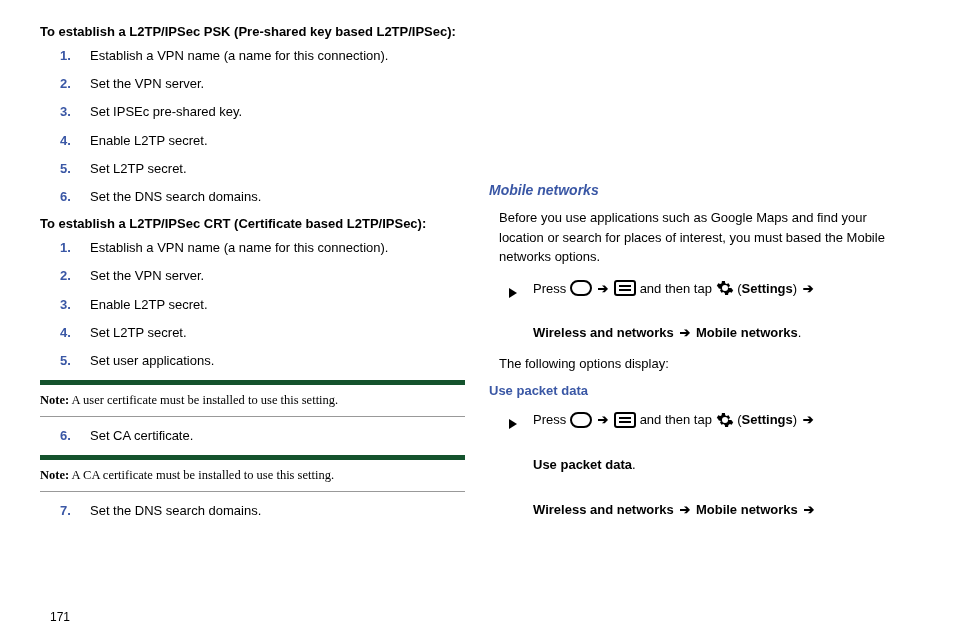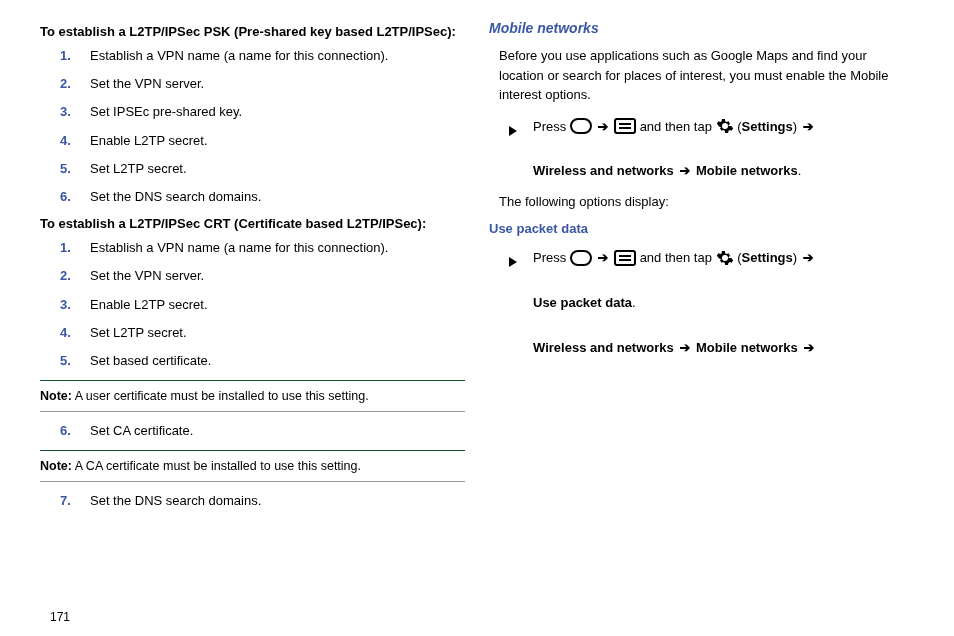--- a/index.html
+++ b/index.html
@@ -6,21 +6,21 @@
     body {
       font-family: Arial, Helvetica, sans-serif;
       background: #fff;
       width: 954px;
       height: 636px;
       padding: 20px 40px;
       font-size: 13px;
       color: #000;
       position: relative;
     }
-    .columns { display: flex; gap: 24px; }
+    .columns { display: flex; gap: 24px; align-items: flex-end; }
     .col { flex: 1; }
     .heading-bold {
       font-weight: bold;
       font-family: Arial, sans-serif;
       margin-bottom: 8px;
       margin-top: 4px;
       font-stretch: condensed;
     }
     .heading-blue {
       font-weight: bold;
@@ -42,25 +42,26 @@
       margin-bottom: 10px;
       line-height: 1.4;
     }
     ol li .num {
       position: absolute;
       left: -10px;
       font-weight: bold;
       color: #3a57a5;
     }
     .note {
-      border-top: 1px solid #14532d;
+      border-top: 5px solid #14532d;
       border-bottom: 1px solid #999;
       padding: 8px 0;
       margin: 10px 0 10px 0;
       font-size: 12.5px;
+      font-family: Liberation Serif, serif;
     }
     .note b { font-weight: bold; }
     .para {
       margin: 0 0 10px 10px;
       line-height: 1.5;
     }
     .step {
       margin: 0 0 8px 24px;
       position: relative;
       padding-left: 20px;
@@ -136,21 +137,21 @@
       <li><span class="num">5.</span><span>Set L2TP secret.</span></li>
       <li><span class="num">6.</span><span>Set the DNS search domains.</span></li>
     </ol>
 
     <div class="heading-bold">To establish a L2TP/IPSec CRT (Certificate based L2TP/IPSec):</div>
     <ol>
       <li><span class="num">1.</span><span>Establish a VPN name (a name for this connection).</span></li>
       <li><span class="num">2.</span><span>Set the VPN server.</span></li>
       <li><span class="num">3.</span><span>Enable L2TP secret.</span></li>
       <li><span class="num">4.</span><span>Set L2TP secret.</span></li>
-      <li><span class="num">5.</span><span>Set based certificate.</span></li>
+      <li><span class="num">5.</span><span>Set user applications.</span></li>
     </ol>
 
     <div class="note">
       <b>Note:</b><span> A user certificate must be installed to use this setting.</span>
     </div>
 
     <ol>
       <li><span class="num">6.</span><span>Set CA certificate.</span></li>
     </ol>
 
@@ -158,21 +159,21 @@
       <b>Note:</b><span> A CA certificate must be installed to use this setting.</span>
     </div>
 
     <ol>
       <li><span class="num">7.</span><span>Set the DNS search domains.</span></li>
     </ol>
   </div>
 
   <div class="col">
     <div class="heading-blue">Mobile networks</div>
-    <div class="para">Before you use applications such as Google Maps and find your location or search for places of interest, you must enable the Mobile interest options.</div>
+    <div class="para">Before you use applications such as Google Maps and find your location or search for places of interest, you must based the Mobile networks options.</div>
 
     <div class="step">
       <span class="marker"><span class="tri"></span></span>
       <span>Press </span>
       <span class="icon-home"></span>
       <span class="arrow">➔</span>
       <span class="icon-menu"></span>
       <span> and then tap </span>
       <span class="icon-gear">
         <svg viewBox="0 0 24 24" width="18" height="18" fill="#000">

